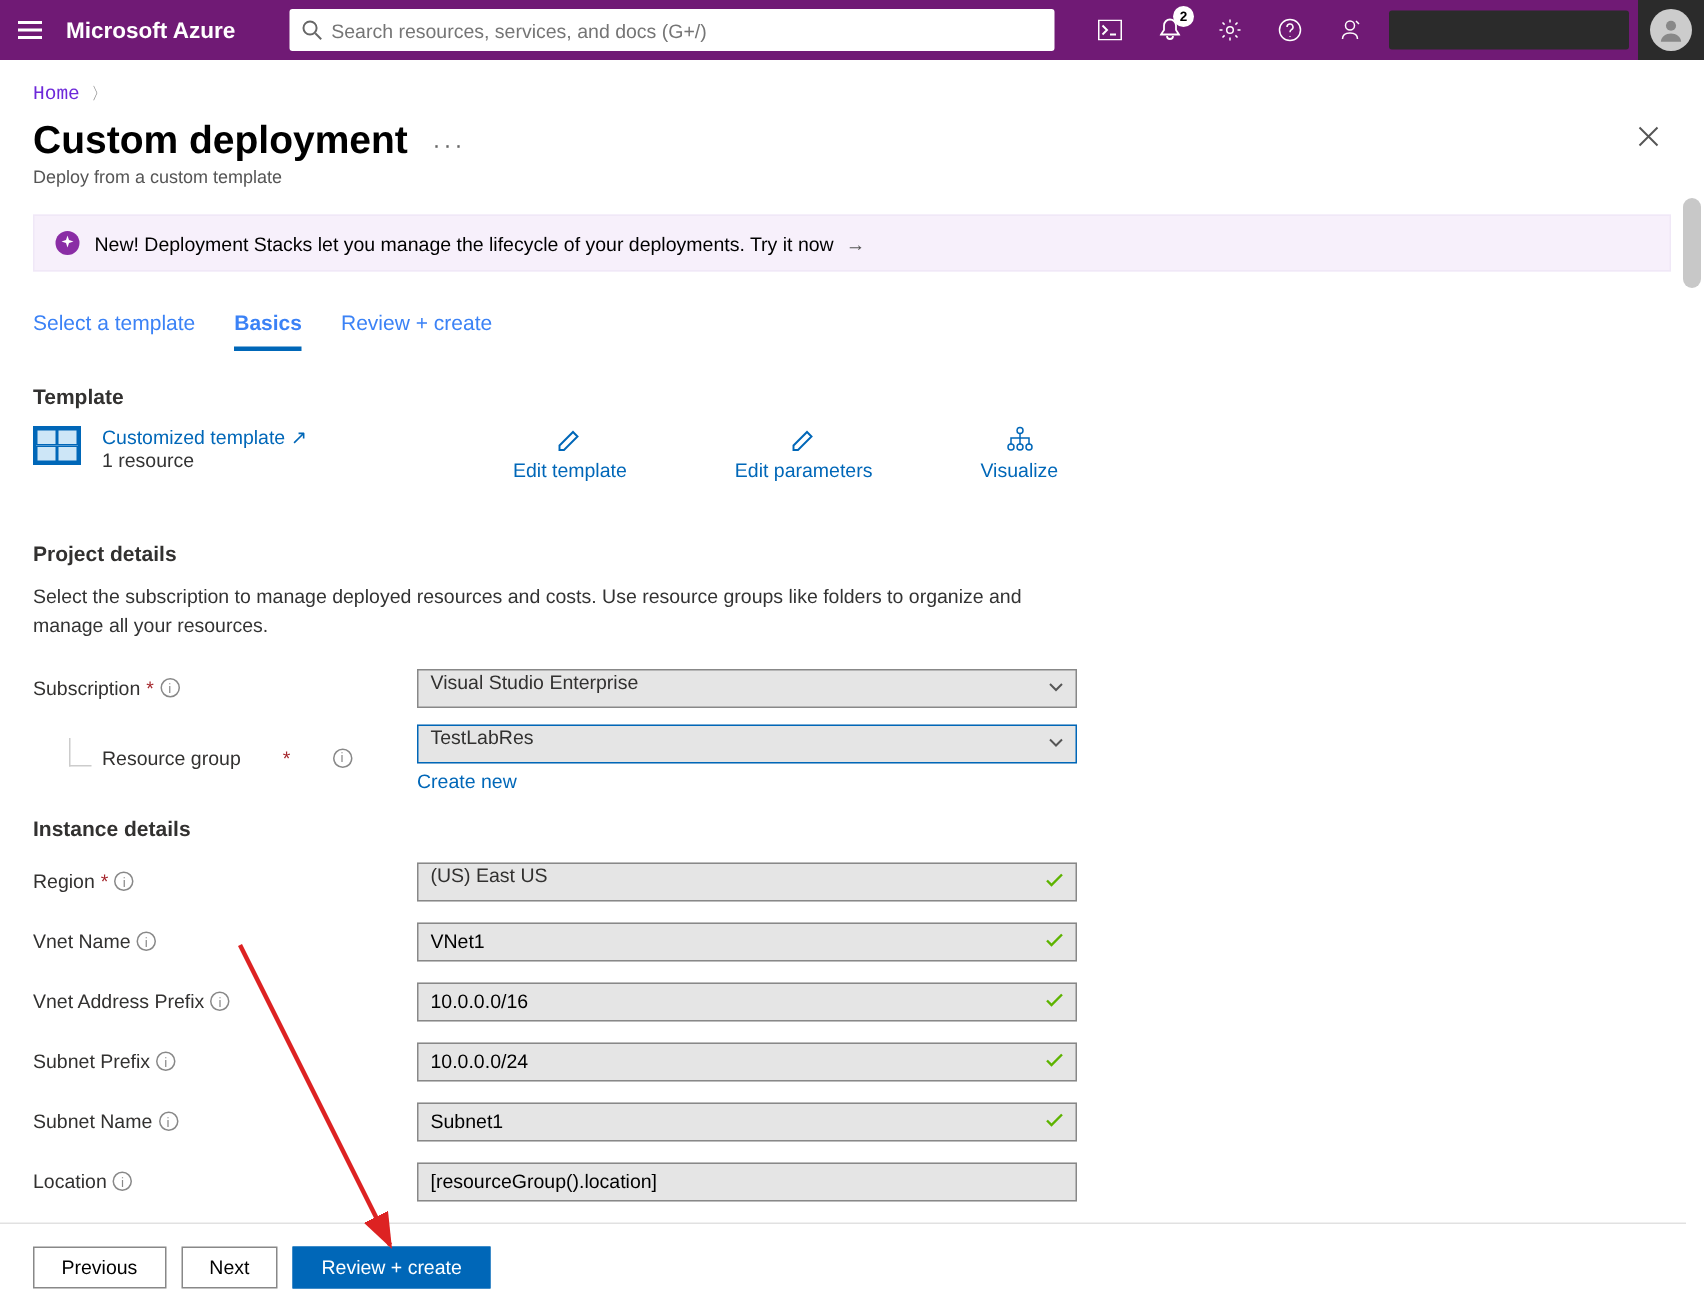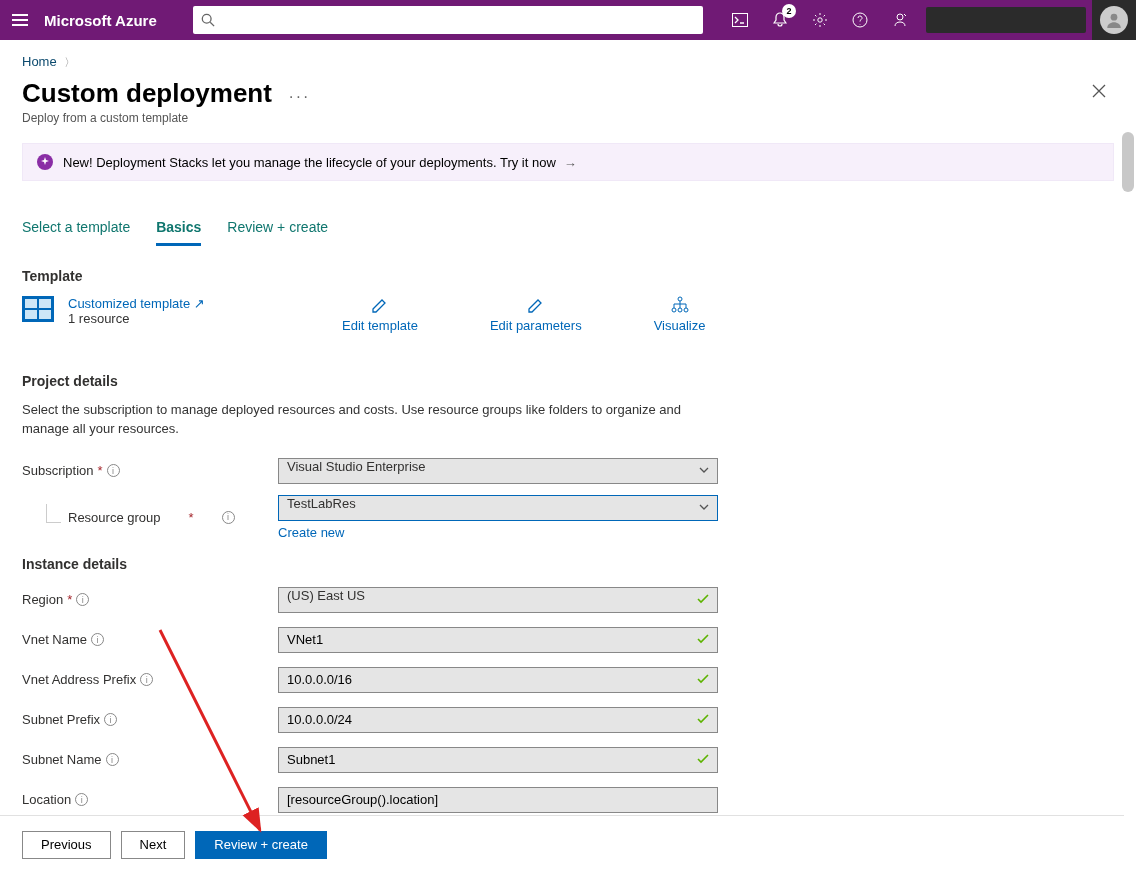--- a/index.html
+++ b/index.html
@@ -17,39 +17,39 @@
   .top-icon { width: 40px; height:40px; display:flex; align-items:center; justify-content:center; cursor:pointer; position:relative;}
   .top-icon svg { fill:#fff; }
   .badge { position:absolute; top:4px; right:4px; background:#fff; color:#000; font-size:9px; font-weight:600; border-radius:8px; min-width:14px; height:14px; display:flex; align-items:center; justify-content:center; padding:0 3px;}
   .top-blank { width:160px; height:26px; background:#2b2b2b; margin:0 6px; border-radius:2px;}
   .avatar-wrap{ width:44px; height:40px; background:#2b2b2b; display:flex; align-items:center; justify-content:center;}
   .avatar { width:28px; height:28px; border-radius:50%; background:#ccc; display:flex; align-items:center; justify-content:center;}
   .avatar svg{ fill:#888;}
 
   
   .breadcrumb { padding: 14px 22px 8px; font-size:13px;}
-  .breadcrumb a { color:#0c4a6e; text-decoration:none; }
+  .breadcrumb a { color:#6d28d9; text-decoration:none;font-family:Liberation Mono, monospace; }
   .chev { color:#888; margin-left:4px; font-size:11px;}
 
   
   .titlewrap { padding: 0 22px 10px; position:relative;}
   .title { font-size: 26px; font-weight:600; display:inline-block;}
   .title-dots{ display:inline-block; margin-left:12px; color:#666; letter-spacing:2px; cursor:pointer;}
   .subtitle { font-size:12px; color:#555; margin-top:2px;}
   .close-x { position:absolute; right:30px; top:6px; cursor:pointer; color:#555; font-size:16px;}
 
   
   .banner { margin: 8px 22px 0; background: #f7f0fb; border:1px solid #f0e8f7; padding: 10px 14px; font-size:13px; display:flex; align-items:center;}
   .banner .dot{ width:16px; height:16px; background:#8a2da5; border-radius:50%; margin-right:10px; display:flex; align-items:center; justify-content:center; flex:0 0 16px;}
   .banner .dot svg{ fill:#fff;}
   .banner .arrow{ margin-left:8px; color:#555;}
 
   
   .tabs { padding: 26px 22px 0; display:flex; gap:26px; border-bottom: none; font-size:14px;}
-  .tab { padding-bottom:8px; cursor:pointer; color:#0f766e;margin-top:12px;}
+  .tab { padding-bottom:8px; cursor:pointer; color:#3b82f6;}
   .tab.active { border-bottom:3px solid #0067b8; font-weight:600;}
 
   
   .content { padding: 22px 22px 0; font-size:13px; color:#323130; overflow-y:auto; height: 590px;}
   .sect-head { font-weight:600; font-size:14px; margin-bottom:12px;}
   .tmplrow { display:flex; align-items:flex-start; gap:14px; margin-bottom:4px;}
   .tmpl-icon { width:32px; height:26px; border:2px solid #0067b8; display:grid; grid-template-columns:1fr 1fr; grid-template-rows:1fr 1fr; gap:0;}
   .tmpl-icon div{ border:1px solid #0067b8; background:#cde6f7;}
   .tmpl-link { color:#0067b8; font-size:13px; text-decoration:none;}
   .tmpl-sub { font-size:13px; color:#333;}
@@ -94,20 +94,21 @@
         <path d="M0 0h16v2H0zM0 5h16v2H0zM0 10h16v2H0z" fill="#fff"></path>
       </svg>
   </div>
   <div class="brand">Microsoft Azure</div>
   <div class="searchwrap">
     <div class="searchbox">
       <svg width="14" height="14" viewBox="0 0 16 16">
           <circle cx="6.5" cy="6.5" r="5" fill="none" stroke="#666" stroke-width="1.5"></circle>
           <line x1="10.5" y1="10.5" x2="15" y2="15" stroke="#666" stroke-width="1.5"></line>
         </svg>
+      <input type="text" placeholder="Search resources, services, and docs (G+/)" style="">
     </div>
   </div>
   <div class="top-icons">
     <div class="top-icon">
       <svg width="16" height="14" viewBox="0 0 16 14">
           <rect x="0.5" y="0.5" width="15" height="13" fill="none" stroke="#fff"></rect>
           <path d="M3 4l3 3-3 3M8 10h4" stroke="#fff" fill="none" stroke-width="1.3"></path>
         </svg>
     </div>
     <div class="top-icon">

